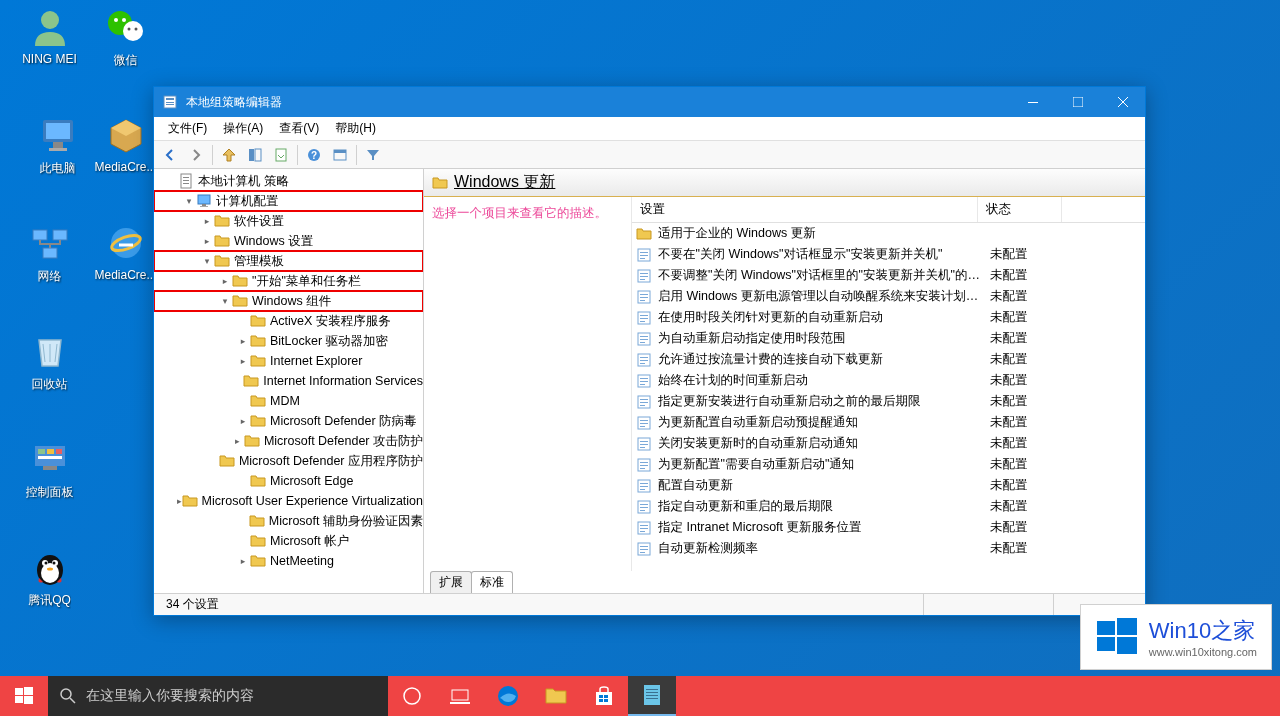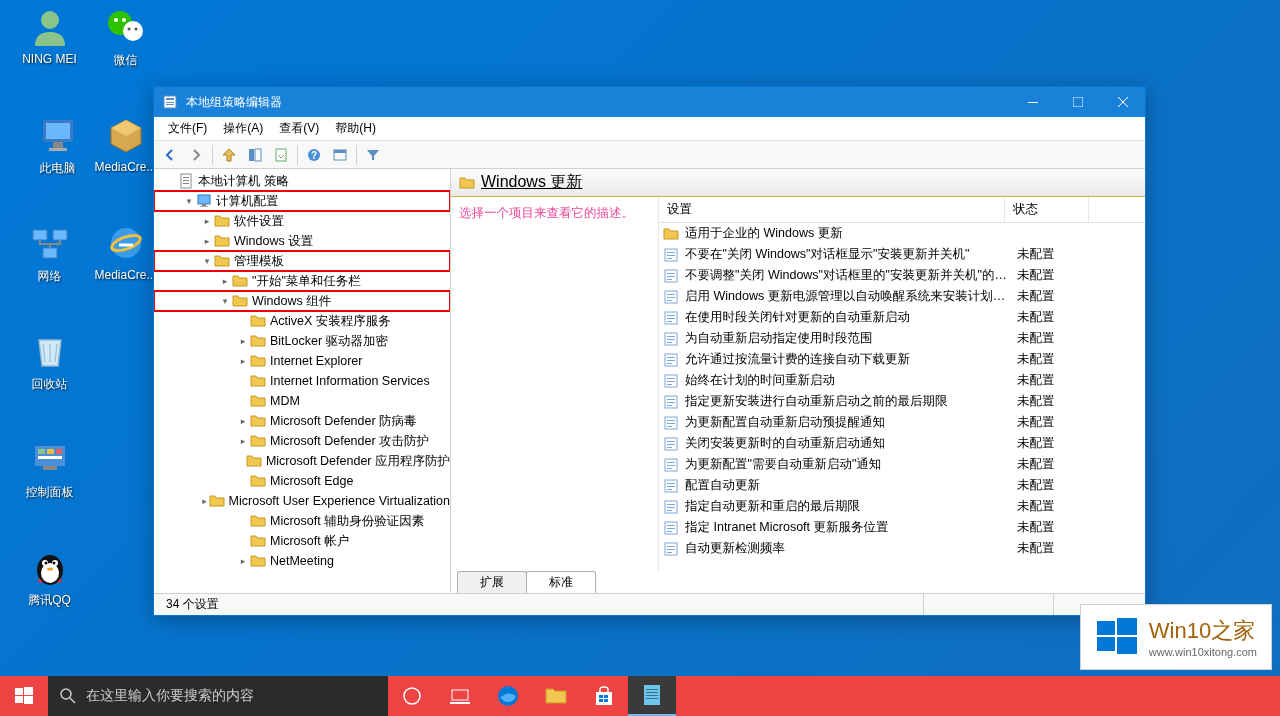--- a/index.html
+++ b/index.html
@@ -22,21 +22,21 @@
 .menubar { height: 24px; background: #fff; display: flex; align-items: center; padding: 0 6px; border-bottom: 1px solid #e0e0e0; }
 .menubar .menu-item { font-size: 12px; padding: 2px 8px; cursor: pointer; }
 
 .toolbar { height: 28px; background: #f8f8f8; display: flex; align-items: center; padding: 0 4px; gap: 2px; border-bottom: 1px solid #d0d0d0; }
 .toolbar .tool-btn { width: 24px; height: 24px; display: flex; align-items: center; justify-content: center; cursor: pointer; border: 1px solid transparent; }
 .toolbar .sep { width: 1px; height: 20px; background: #d0d0d0; margin: 0 2px; }
 
 .content { flex: 1; display: flex; overflow: hidden; }
 
 
-.tree-panel { width: 297px; border-right: 1px solid #d0d0d0; display: flex; flex-direction: column; overflow: hidden; position: relative; }
+.tree-panel { width: 270px; border-right: 1px solid #d0d0d0; display: flex; flex-direction: column; overflow: hidden; position: relative; }
 .tree { flex: 1; overflow: auto; font-size: 12.5px; padding: 2px 0; }
 .tree::-webkit-scrollbar { width: 17px; height: 17px; }
 .tree::-webkit-scrollbar-track { background: #f0f0f0; }
 .tree::-webkit-scrollbar-thumb { background: #c0c0c0; border: 1px solid #a0a0a0; }
 .tree-item { display: flex; align-items: center; height: 20px; cursor: pointer; white-space: nowrap; }
 .tree-item .indent { display: inline-block; }
 .tree-item .expander { width: 14px; height: 14px; display: inline-flex; align-items: center; justify-content: center; font-size: 9px; color: #666; cursor: pointer; }
 .tree-item .item-icon { width: 16px; height: 16px; margin-right: 4px; display: inline-flex; align-items: center; justify-content: center; }
 .tree-item.highlighted { outline: 2px solid #e00; outline-offset: -1px; }
 
@@ -53,36 +53,36 @@
 .list-col::-webkit-scrollbar-thumb { background: #c0c0c0; border: 1px solid #a0a0a0; }
 .list-header { display: flex; background: #fff; border-bottom: 1px solid #e0e0e0; font-size: 12.5px; position: sticky; top: 0; }
 .list-header .col { padding: 4px 8px; border-right: 1px solid #e8e8e8; }
 .col-name { width: 346px; } .col-state { width: 84px; text-align: left; }
 .list-row { display: flex; align-items: center; height: 21px; font-size: 12.5px; cursor: pointer; }
 .list-row .row-icon { width: 16px; height: 16px; margin: 0 4px; display: inline-flex; align-items: center; justify-content: center; }
 .list-row .row-name { width: 326px; overflow: hidden; white-space: nowrap; text-overflow: ellipsis; padding-left: 2px; }
 .list-row .row-state { width: 84px; padding-left: 8px; }
 
 .tabs-row { height: 22px; display: flex; align-items: flex-end; padding-left: 6px; gap: 0; }
-.tab { font-size: 12px; padding: 2px 22px; border: 1px solid #b0b0b0; border-bottom: none; background: #fff; cursor: pointer; border-radius: 3px 3px 0 0; margin-right: -1px; }
+.tab { font-size: 12px; padding: 2px 8px; border: 1px solid #b0b0b0; border-bottom: none; background: #fff; cursor: pointer; border-radius: 3px 3px 0 0; margin-right: -1px; }
 .tab.inactive { background: #f0f0f0; }
 
 .statusbar { height: 22px; border-top: 1px solid #d0d0d0; display: flex; align-items: center; font-size: 12px; padding: 0 6px; background: #f8f8f8; }
 .statusbar .cell { border-right: 1px solid #d0d0d0; padding: 0 6px; height: 100%; display: flex; align-items: center; }
 
 
 .taskbar { position: absolute; bottom: 0; left: 0; width: 100%; height: 40px; background: #ef4444; display: flex; align-items: center; }
 .start-btn { width: 48px; height: 40px; display: flex; align-items: center; justify-content: center; cursor: pointer; }
 .search-box { width: 340px; height: 40px; background: #2b2b2b; display: flex; align-items: center; padding: 0 12px; gap: 10px; color: #ccc; font-size: 14px; }
 .task-btn { width: 48px; height: 40px; display: flex; align-items: center; justify-content: center; cursor: pointer; }
 .task-btn.active { background: #3a3a3a; border-bottom: 2px solid #76b9ed; }
 
 
 .watermark { position: absolute; right: 8px; bottom: 46px; background: #fff; padding: 10px 14px; display: flex; align-items: center; gap: 10px; font-family: "Segoe UI", sans-serif; border: 1px solid #d0d0d0; }
-.watermark .brand { color: #a16207; font-size: 22px; font-weight: 300; }
+.watermark .brand { color: #1d4ed8; font-size: 22px; font-weight: 300; }
 .watermark .sub { font-size: 11px; color: #666; }
 
 
 .svg-icon { width: 16px; height: 16px; }
 </style>
 </head>
 <body>
 
 <div class="desktop">
 

